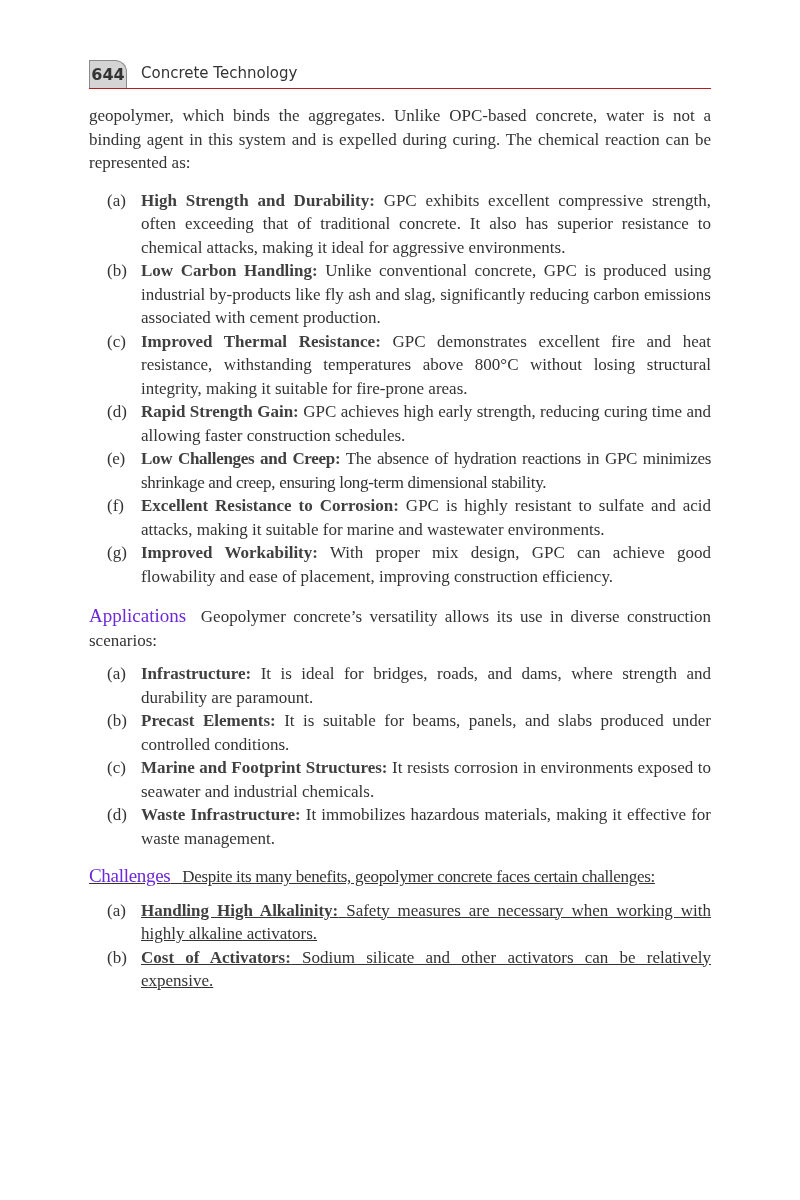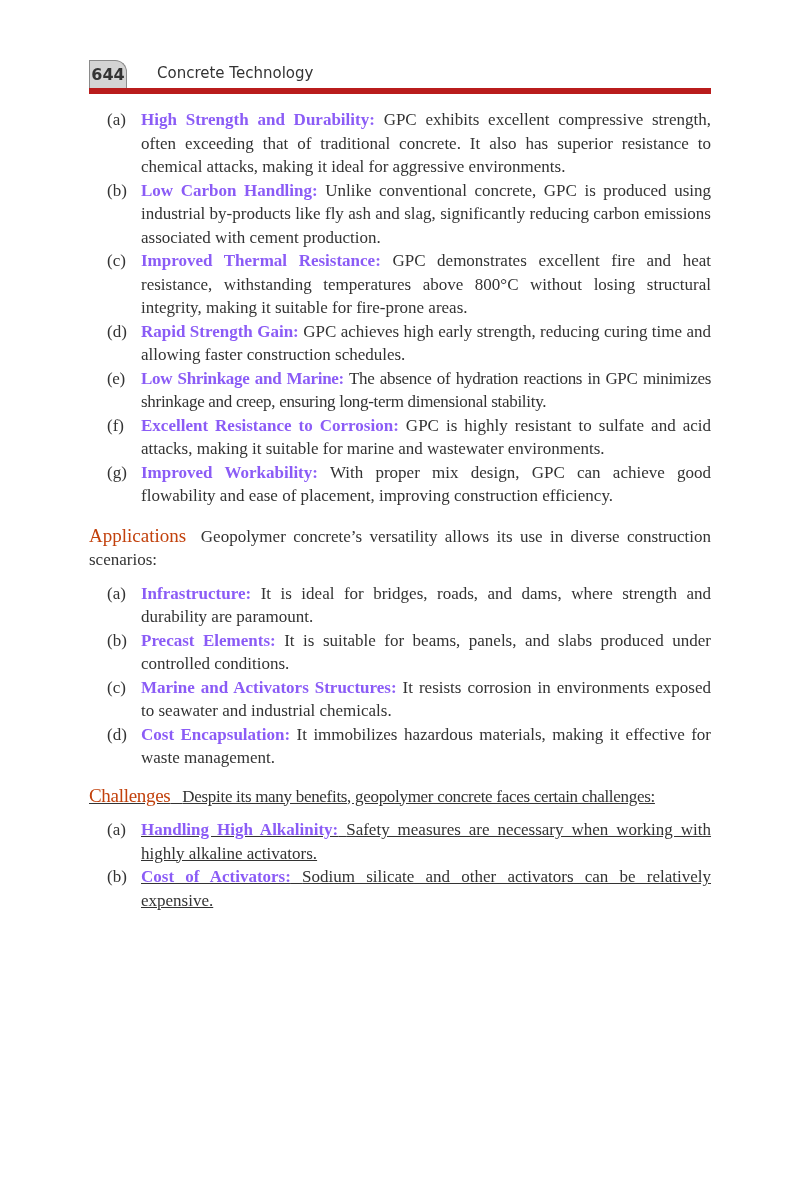--- a/index.html
+++ b/index.html
@@ -1,70 +1,71 @@
 <!DOCTYPE html>
 <html><head>
   <meta charset="utf-8">
   <style>
     html, body { margin: 0; padding: 0; background: #ffffff; }
     body { width: 800px; height: 1200px; position: relative; overflow: hidden; color: #2a2a2a; }
     .page { position: absolute; left: 89px; top: 58px; width: 622px; }
-    .header { position: relative; height: 30px; border-bottom: 6px solid #b91c1c; }
+    .header { position: relative; height: 30px; border-bottom: 1px solid #b91c1c; }
     .page-num { position: absolute; left: 0; top: 2px; width: 36px; height: 27px; background: #d4d4d4; border: 1px solid #8a8a8a; border-bottom: none; border-top-right-radius: 12px; font-family: "DejaVu Sans", sans-serif; font-weight: bold; font-size: 16px; line-height: 28px; text-align: center; color: #333; }
-    .running-title { position: absolute; left: 52px; top: 6px; font-family: "DejaVu Sans", sans-serif; font-size: 15px; color: #333; margin-left: 16px; }
+    .running-title { position: absolute; left: 52px; top: 6px; font-family: "DejaVu Sans", sans-serif; font-size: 15px; color: #333; }
     .body-text { font-family: "Liberation Serif", serif; font-size: 17px; line-height: 23.5px; text-align: justify; color: #333; }
     p { margin: 0; }
     .p1 { margin-top: 15px; }
     .equation { text-align: center; font-family: "Liberation Serif", serif; font-size: 17px; margin: 14px 0 20px 0; padding-left: 20px; }
     .sec-head-italic { font-family: "DejaVu Sans", sans-serif; font-weight: bold; font-style: italic; font-size: 17px; color: #222; }
-    .sec-head-serif { font-family: "Liberation Serif", serif; font-size: 19px; color: #c2410c; }
+    .sec-head-serif { font-family: "Liberation Serif", serif; font-size: 19px; color: #6d28d9; }
     ol.list { list-style: none; margin: 10px 0 0 0; padding: 0; }
     ol.list li { position: relative; padding-left: 52px; margin: 0; }
     ol.list li .marker { position: absolute; left: 18px; top: 0; }
-    ol.list li b { font-weight: bold; color: #8b5cf6; }
+    ol.list li b { font-weight: bold; color: #404040; }
     .section { margin-top: 14px; }
     .section.apps { margin-top: 16px; }
     .section.challenges { margin-top: 14px; text-decoration: underline; }
     .tight { letter-spacing: -0.3px; }
   </style>
 </head>
 <body>
 
 <div class="page">
 
   <div class="header">
     <div class="page-num">644</div>
     <div class="running-title">Concrete Technology</div>
   </div>
 
   <div class="body-text">
+    <p class="p1">geopolymer, which binds the aggregates. Unlike OPC-based concrete, water is not a binding agent in this system and is expelled during curing. The chemical reaction can be represented as:</p>
 
 
     <div class="section">
       <ol class="list">
         <li><span class="marker">(a)</span><b>High Strength and Durability:</b> <span>GPC exhibits excellent compressive strength, often exceeding that of traditional concrete. It also has superior resistance to chemical attacks, making it ideal for aggressive environments.</span></li>
         <li><span class="marker">(b)</span><b>Low Carbon Handling:</b> <span>Unlike conventional concrete, GPC is produced using industrial by-products like fly ash and slag, significantly reducing carbon emissions associated with cement production.</span></li>
         <li><span class="marker">(c)</span><b>Improved Thermal Resistance:</b> <span>GPC demonstrates excellent fire and heat resistance, withstanding temperatures above 800°C without losing structural integrity, making it suitable for fire-prone areas.</span></li>
         <li><span class="marker">(d)</span><b>Rapid Strength Gain:</b> <span>GPC achieves high early strength, reducing curing time and allowing faster construction schedules.</span></li>
-        <li class="tight"><span class="marker">(e)</span><b>Low Shrinkage and Marine:</b> <span>The absence of hydration reactions in GPC minimizes shrinkage and creep, ensuring long-term dimensional stability.</span></li>
+        <li class="tight"><span class="marker">(e)</span><b>Low Challenges and Creep:</b> <span>The absence of hydration reactions in GPC minimizes shrinkage and creep, ensuring long-term dimensional stability.</span></li>
         <li><span class="marker">(f)</span><b>Excellent Resistance to Corrosion:</b> <span>GPC is highly resistant to sulfate and acid attacks, making it suitable for marine and wastewater environments.</span></li>
         <li><span class="marker">(g)</span><b>Improved Workability:</b> <span>With proper mix design, GPC can achieve good flowability and ease of placement, improving construction efficiency.</span></li>
       </ol>
     </div>
 
     <div class="section apps">
       <p>
         <span class="sec-head-serif">Applications</span>&nbsp;
         <span>Geopolymer concrete’s versatility allows its use in diverse construction scenarios:</span>
       </p>
       <ol class="list">
         <li><span class="marker">(a)</span><b>Infrastructure:</b> <span>It is ideal for bridges, roads, and dams, where strength and durability are paramount.</span></li>
         <li><span class="marker">(b)</span><b>Precast Elements:</b> <span>It is suitable for beams, panels, and slabs produced under controlled conditions.</span></li>
-        <li><span class="marker">(c)</span><b>Marine and Activators Structures:</b> <span>It resists corrosion in environments exposed to seawater and industrial chemicals.</span></li>
-        <li><span class="marker">(d)</span><b>Cost Encapsulation:</b> <span>It immobilizes hazardous materials, making it effective for waste management.</span></li>
+        <li><span class="marker">(c)</span><b>Marine and Footprint Structures:</b> <span>It resists corrosion in environments exposed to seawater and industrial chemicals.</span></li>
+        <li><span class="marker">(d)</span><b>Waste Infrastructure:</b> <span>It immobilizes hazardous materials, making it effective for waste management.</span></li>
       </ol>
     </div>
 
     <div class="section challenges">
       <p class="tight">
         <span class="sec-head-serif">Challenges</span>&nbsp;&nbsp;
         <span>Despite its many benefits, geopolymer concrete faces certain challenges:</span>
       </p>
       <ol class="list">
         <li><span class="marker">(a)</span><b>Handling High Alkalinity:</b> <span>Safety measures are necessary when working with highly alkaline activators.</span></li>

